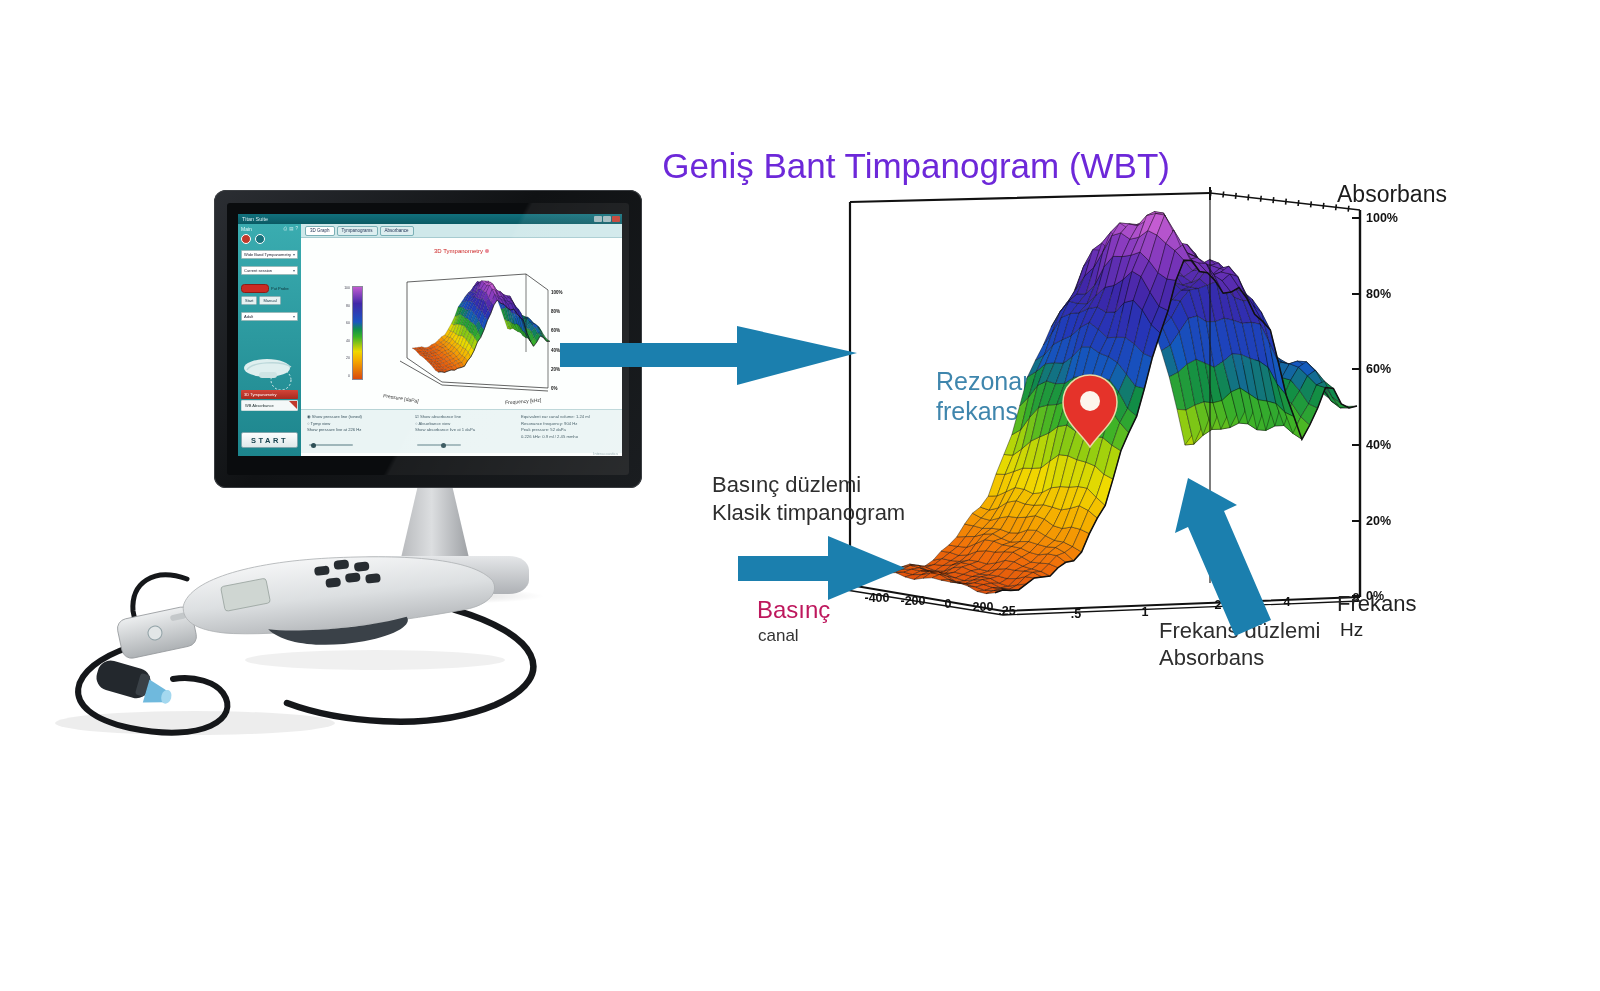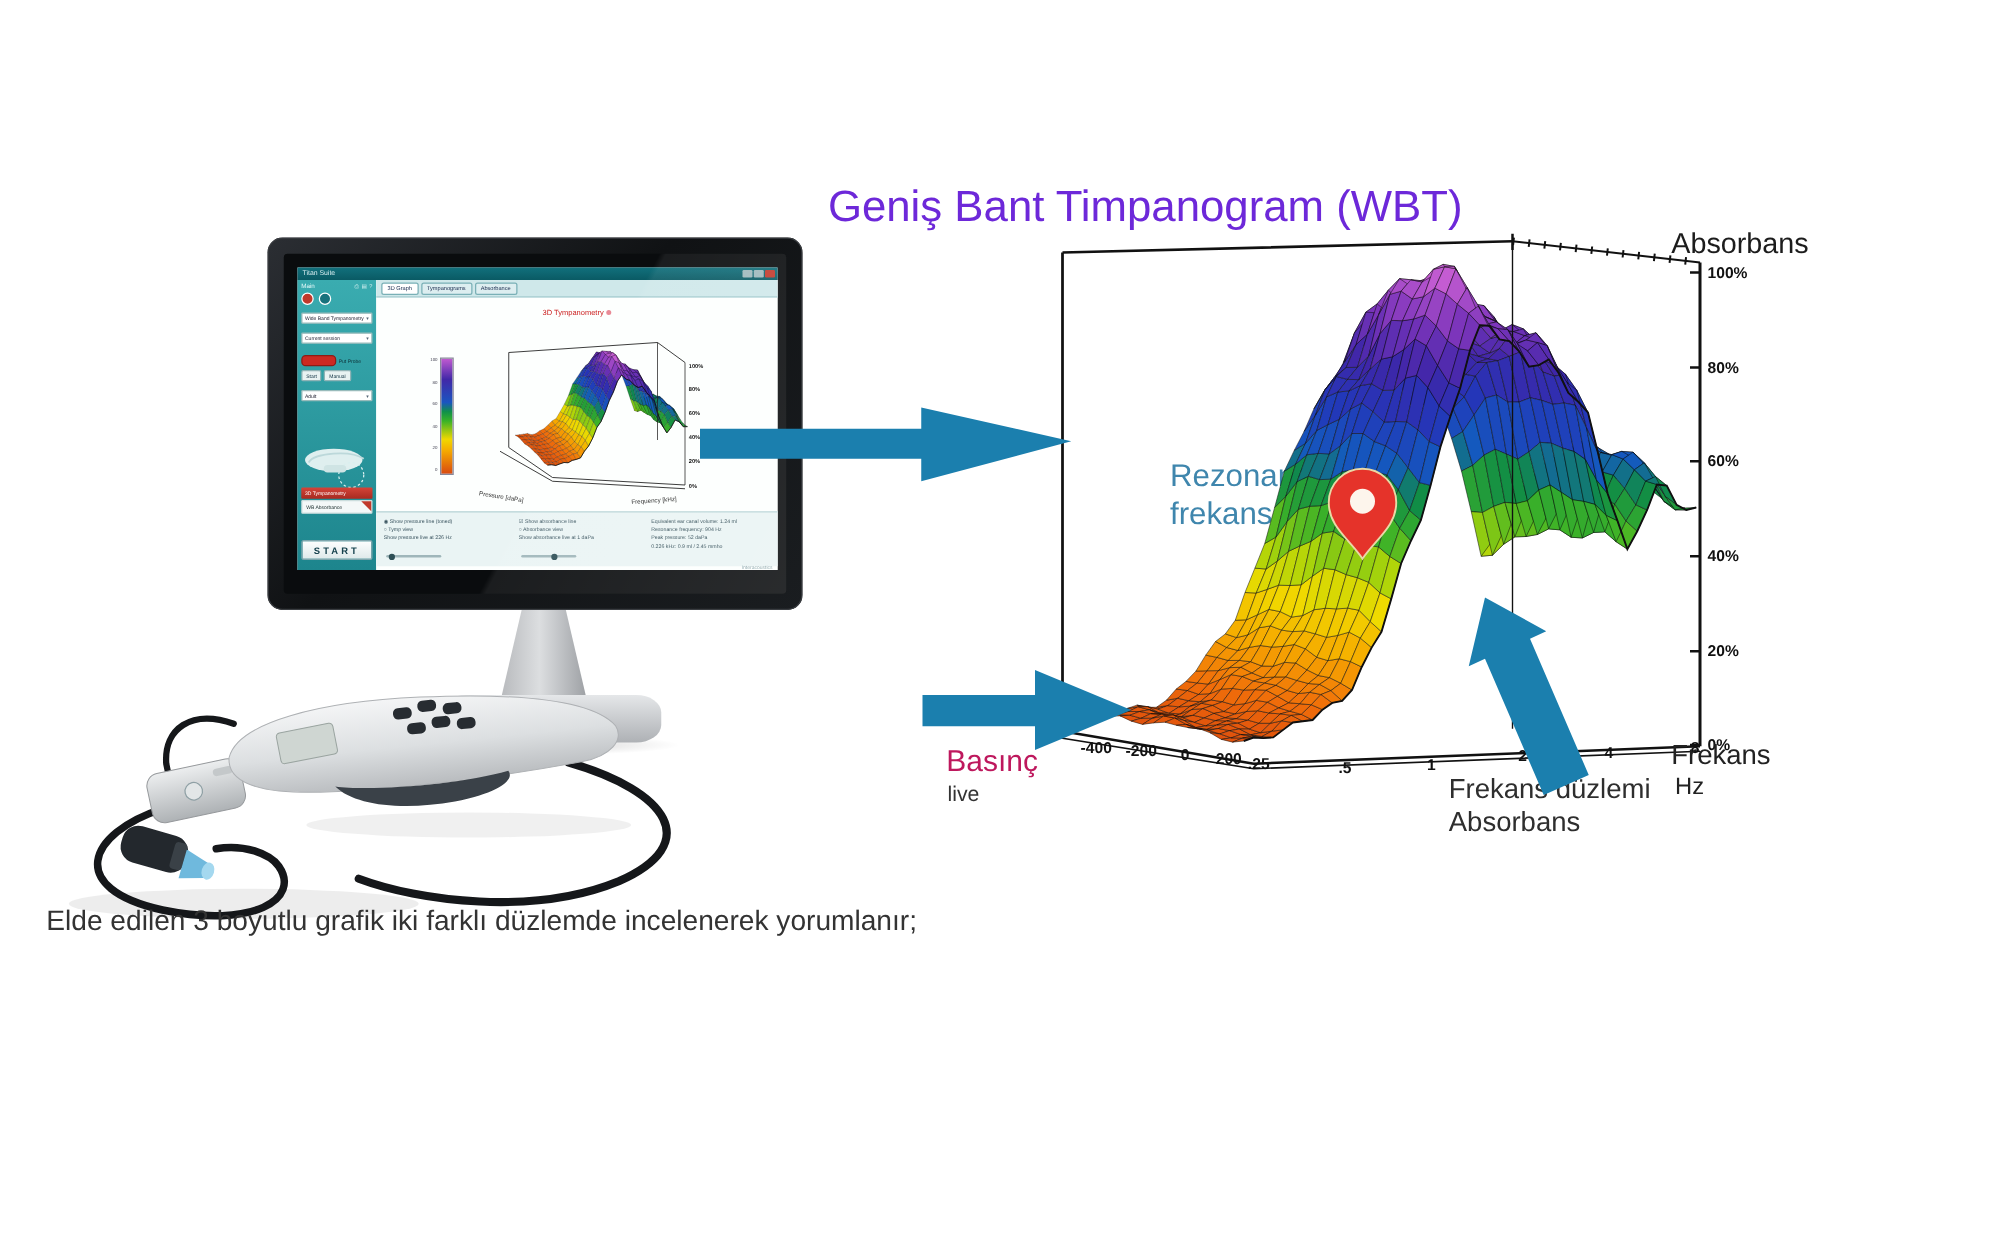--- a/index.html
+++ b/index.html
@@ -1257,27 +1257,28 @@
         <text x="546" y="284" font-size="12.5" font-weight="700" fill="#111" font-family="&quot;Liberation Sans&quot;,sans-serif" text-anchor="start">40%</text>
         <line x1="532" x2="540" y1="280" y2="280" stroke="#111" stroke-width="2"></line>
         <text x="546" y="360" font-size="12.5" font-weight="700" fill="#111" font-family="&quot;Liberation Sans&quot;,sans-serif" text-anchor="start">20%</text>
         <line x1="532" x2="540" y1="356" y2="356" stroke="#111" stroke-width="2"></line>
         <text x="546" y="435" font-size="12.5" font-weight="700" fill="#111" font-family="&quot;Liberation Sans&quot;,sans-serif" text-anchor="start">0%</text>
         <line x1="532" x2="540" y1="431" y2="431" stroke="#111" stroke-width="2"></line>
       </g>
   </svg>
 
   <div class="abs absorbans-top">Absorbans</div>
+  <div class="abs basinc-duzlemi pre">Basınç düzlemi
+Klasik timpanogram</div>
   <div class="abs basinc">Basınç</div>
-  <div class="abs basinc-unit">live</div>
+  <div class="abs basinc-unit">canal</div>
   <div class="abs frekans">Frekans</div>
   <div class="abs frekans-unit">Hz</div>
   <div class="abs frekans-duzlemi pre">Frekans düzlemi
 Absorbans</div>
-  <div class="abs bottom-note">Elde edilen 3 boyutlu grafik iki farklı düzlemde incelenerek yorumlanır;</div>
 
   <svg id="arrow-layer" class="abs" viewBox="0 0 1600 991">
     <polygon class="arrow" points="560,343 737,343 737,326 857,353 737,385 737,367 560,367" fill="#1b7fae"></polygon>
     <polygon class="arrow" points="738,556 828,556 828,536 905,568 828,600 828,581 738,581" fill="#1b7fae"></polygon>
     <polygon class="arrow" points="1188,478 1237,505 1224,511 1271,620 1235,636 1188,527 1175,533" fill="#1b7fae"></polygon>
     <g>
       <path id="pin-body" d="M1090,447 C1079,431 1063,421 1063,402 C1063,387 1075,375 1090,375 C1105,375 1117,387 1117,402 C1117,421 1101,431 1090,447 Z" stroke="#e9d9a6" stroke-width="1.5" fill="#e5332a"></path>
       <circle cx="1090" cy="401" r="10" fill="#fdf5ec"></circle>
     </g>
   </svg>

